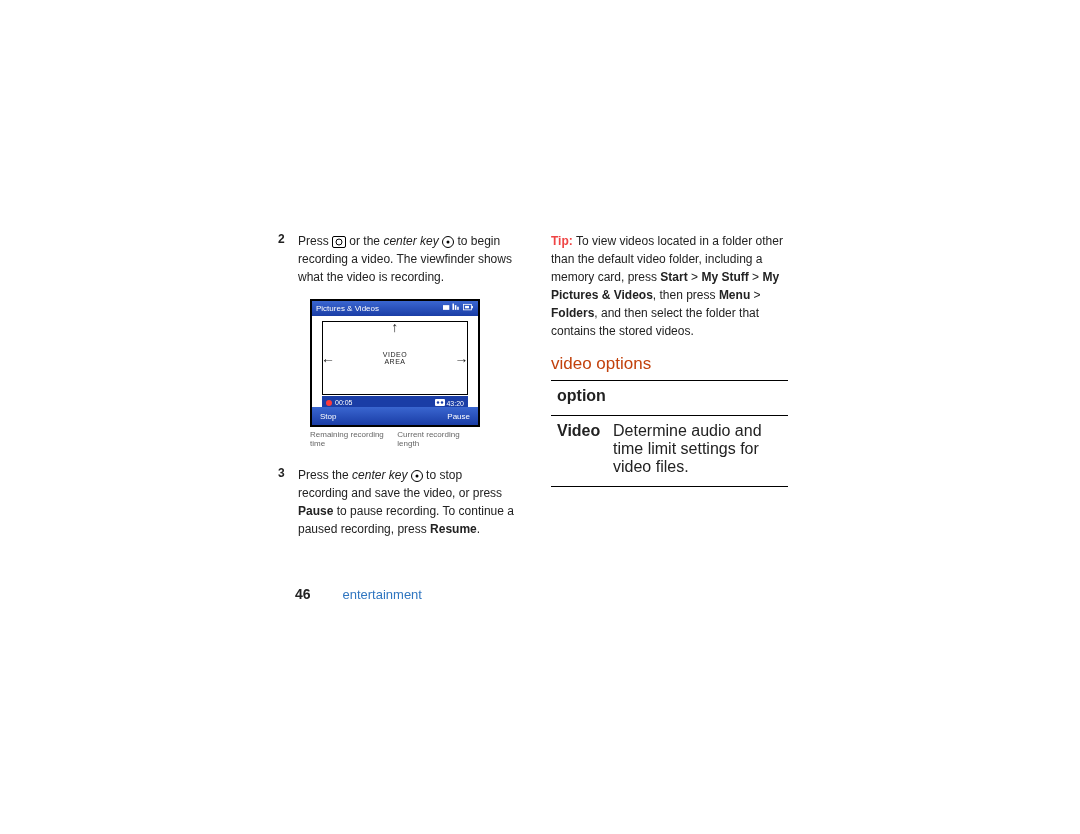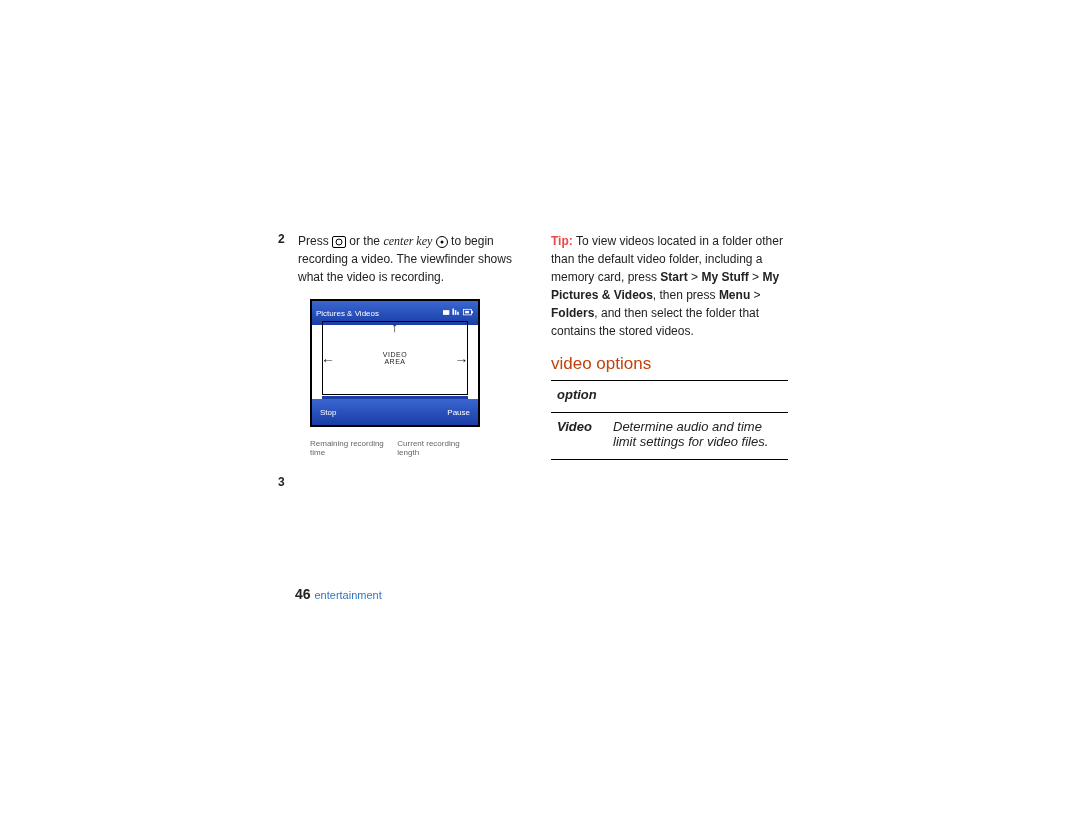--- a/index.html
+++ b/index.html
@@ -21,34 +21,34 @@
     display: flex;
     gap: 36px;
   }
   .col { flex: 1 1 0; }
   .step-row { display: flex; gap: 10px; }
   .step-num { font-weight: bold; width: 10px; flex: 0 0 10px; }
   .step-body { flex: 1; line-height: 1.5; }
   p { margin: 0 0 9px 0; line-height: 1.5; }
   .bold { font-weight: 700; font-family: Arial, Helvetica, sans-serif; }
   .bold-cond { font-weight: 700; font-stretch: condensed; font-family: "Arial Narrow", Arial, sans-serif; }
-  .italic { font-style: italic; font-family: Liberation Serif, serif; }
+  .italic { font-style: italic; }
   .tip { color: #ef4444; font-weight: bold; }
   h2.section { color: #c2410c; font-weight: 400; font-size: 17px; margin: 14px 0 6px 0; }
 
   
   .vf-wrap { margin: 4px 0 3px 32px; width: 170px; }
   .vf {
     width: 170px; height: 128px;
     border: 2px solid #000;
     position: relative;
     background: #fff;
   }
   .vf-titlebar {
-    position: absolute; left: 0; right: 0; top: 0; height: 24px;
+    position: absolute; left: 0; right: 0; top: 0; height: 15px;
     background: linear-gradient(#3a66d0, #1a3da6);
     color: #fff; font-size: 8px; padding: 2px 4px;
     display: flex; justify-content: space-between; align-items: center;
   }
   .vf-titlebar svg { height: 9px; width: auto; fill: #fff; }
   .vf-center {
     position: absolute; left: 10px; right: 10px; top: 20px; bottom: 30px;
     border: 1px solid #000;
     display: flex; align-items: center; justify-content: center;
     font-size: 7px; letter-spacing: 0.5px; text-align: center;
@@ -61,49 +61,48 @@
   .vf-status {
     position: absolute; left: 10px; right: 10px; bottom: 16px; height: 13px;
     background: #1a3da6; display: flex; justify-content: space-between;
     align-items: center; color: #fff; font-size: 7px; padding: 0 4px;
   }
   .vf-status .rec {
     display:inline-block; width:6px; height:6px; background:#ff3a3a; border-radius:50%;
     margin-right:3px; vertical-align: middle;
   }
   .vf-softkeys {
-    position: absolute; left: 0; right: 0; bottom: 0; height: 26px;
+    position: absolute; left: 0; right: 0; bottom: 0; height: 18px;
     background: linear-gradient(#3a66d0, #1a3da6);
     display: flex; justify-content: space-between; padding: 0 8px;
     color: #fff; font-size: 8px; align-items: center;
   }
   .vf-captions {
     display: flex; justify-content: space-between;
-    font-size: 8px; color: #666; margin-top: 12px;
+    font-size: 8px; color: #666; margin-top: 3px;
   }
 
   
   table.opt {
     border-collapse: collapse; width: 100%; margin-top: 6px;
-    font-size: 13px;
-    font-style: italic;
+    font-size: 16px;
   }
   table.opt th, table.opt td {
     border-top: 1px solid #000; border-bottom: 1px solid #000;
     padding: 6px 6px 10px 6px; text-align: left; vertical-align: top;
   }
   table.opt th { font-weight: bold; }
   table.opt td.name { font-weight: 700; font-family: "Arial Narrow", Arial, sans-serif; width: 56px; }
 
   
   .footer {
     position: absolute; left: 295px; top: 586px;
     font-size: 14px; font-weight: bold;
   }
-  .footer-section { color: #3076c0; font-weight: 400; font-size: 11px; margin-left: 0; }
+  .footer-section { color: #3076c0; font-weight: 400; font-size: 13px; margin-left: 28px; }
 
   
   .icon-camera, .icon-key {
     display: inline-block; vertical-align: -3px;
     width: 14px; height: 12px;
     border: 1.5px solid #000; border-radius: 2px;
     position: relative;
     font-size: 0;
   }
   .icon-camera::after {
@@ -182,20 +181,29 @@
       </div>
       <div class="vf-captions">
         <span>Remaining recording time</span>
         <span>Current recording length</span>
       </div>
     </div>
 
     <div class="step-row" style="margin-top:18px;">
       <div class="step-num">3</div>
       <div class="step-body">
+        <p>
+          <span>Press the </span>
+          <span class="italic">center key</span>
+          <span class="icon-key"></span>
+          <span> to stop recording and save the video, or press </span>
+          <span class="bold">Pause</span>
+          <span> to pause recording. To continue a paused recording, press </span>
+          <span class="bold">Resume</span><span>.</span>
+        </p>
       </div>
     </div>
 
   </div>
 
   <div class="col">
 
 
     <p>
       <span class="tip">Tip: </span>

